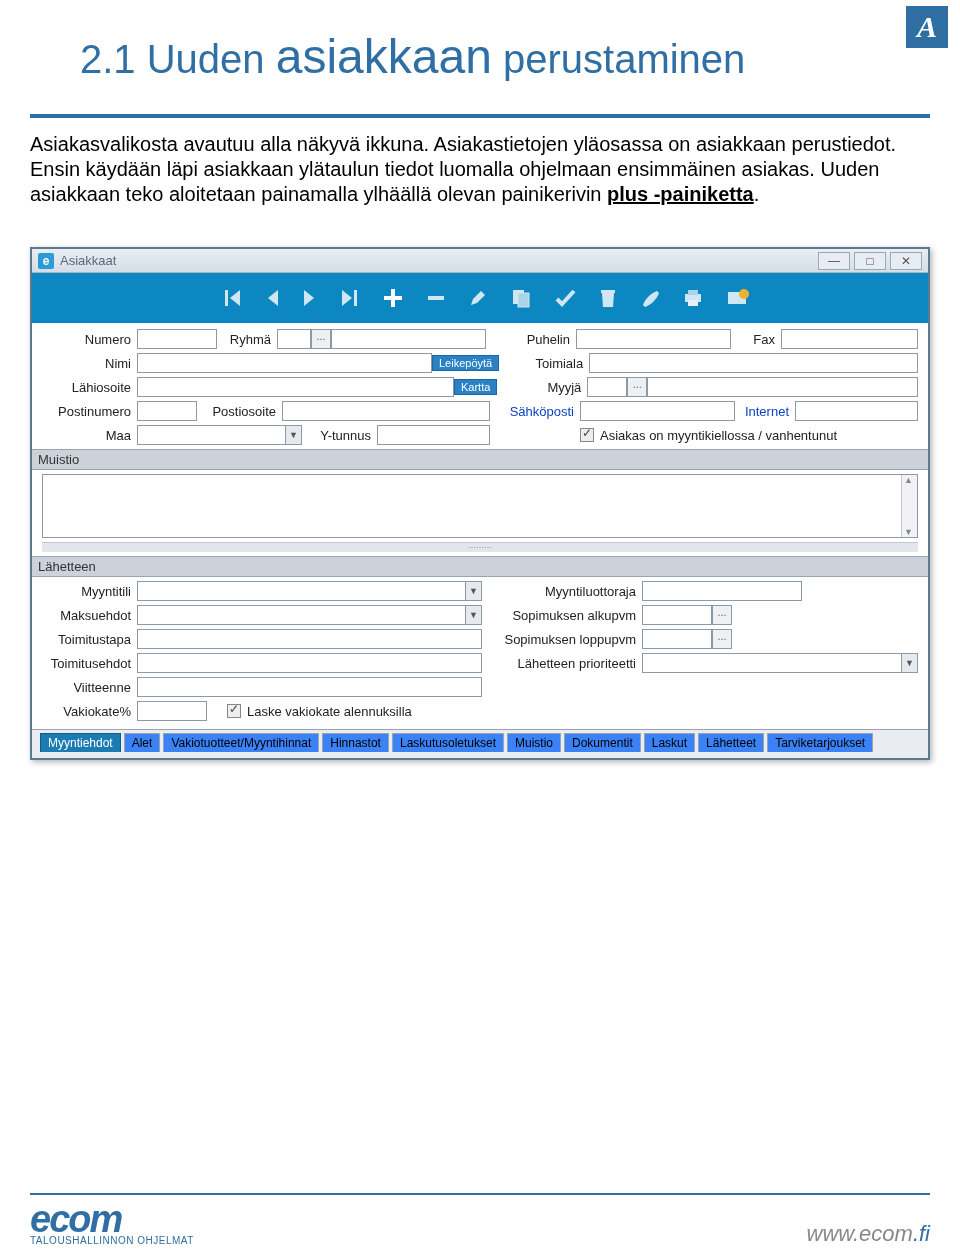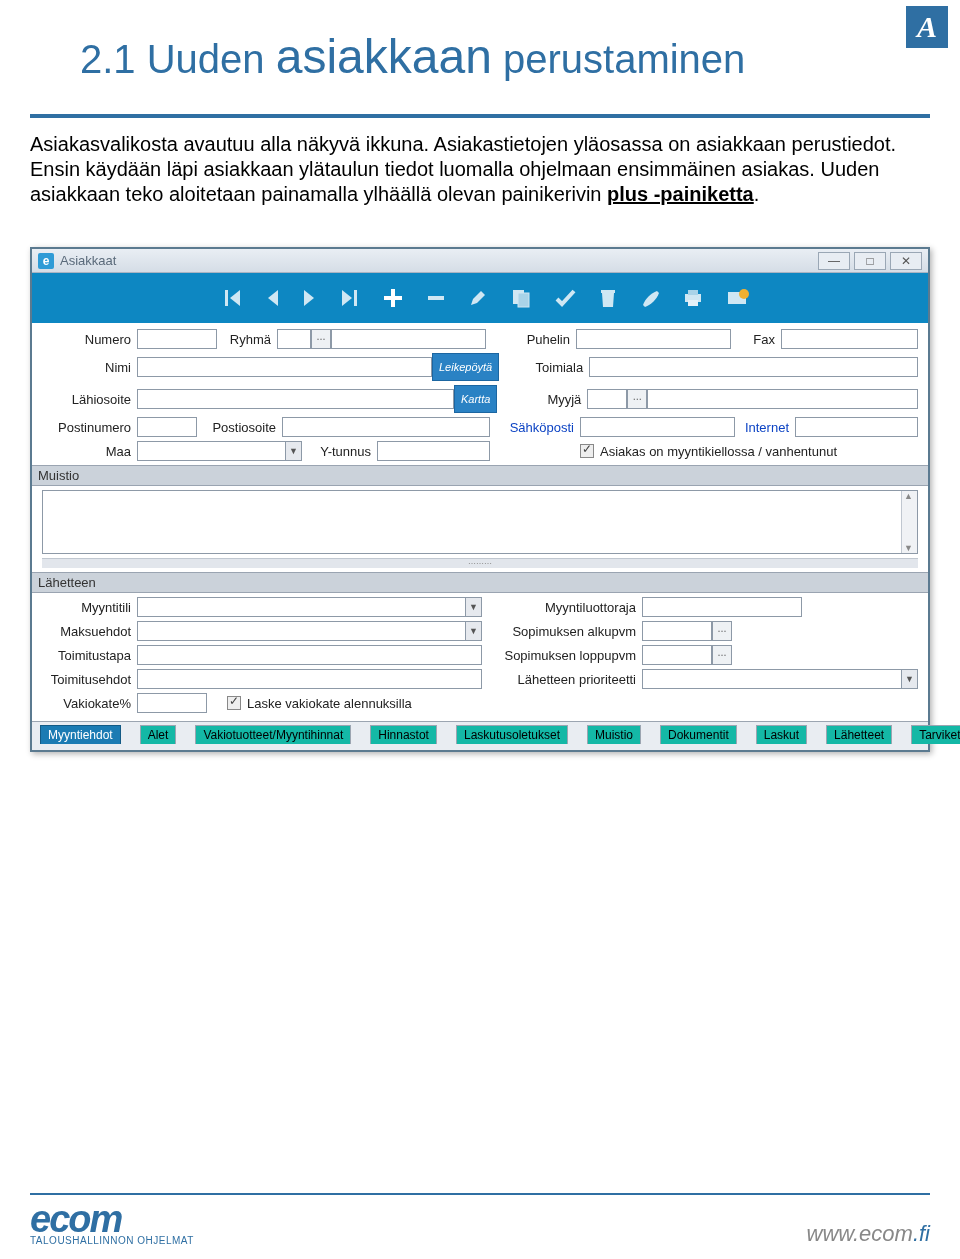--- a/index.html
+++ b/index.html
@@ -99,24 +99,23 @@
   .tool { color: #cfe7f3; display: flex; align-items: center; }
   .tool.plus svg path, .tool.plus svg rect { fill: #fff; }
   
   .form-area { padding: 6px 10px 4px 10px; font-size: 13px; color: #222; }
   .row { display: flex; align-items: center; margin-bottom: 4px; }
   .lbl { width: 95px; text-align: right; padding-right: 6px; white-space: nowrap; }
   .inp {
     height: 20px; border: 1px solid #8d99a7; background: #fff;
   }
   .btn-sm {
-    height: 28px; background: #2a82c4; color: #fff; font-size: 11px;
+    height: 16px; background: #2a82c4; color: #fff; font-size: 11px;
     padding: 0 6px; border: 1px solid #1c66a1; display: flex;
     align-items: center;
-    font-style: italic;
   }
   .dd { width: 16px; border-left: 1px solid #8d99a7; background: #e6e9ee;
         display:flex;align-items:center;justify-content:center;font-size:9px;color:#555;}
   .pick { width: 20px; height: 20px; border: 1px solid #8d99a7;
           background:#eef1f4;display:flex;align-items:center;justify-content:center;font-size:9px;}
   .link { color: #0c43c4; }
   .section-head {
     background: #cbd2da; border-top: 1px solid #9aa4b1; border-bottom: 1px solid #9aa4b1;
     padding: 2px 6px; font-size: 13px; color: #333; margin: 4px -10px;
   }
@@ -127,23 +126,23 @@
   .memo .scroll { position:absolute; right:0; top:0; width:16px; height:100%;
                   border-left:1px solid #c0c7d0; background:#f0f2f5;}
   .memo .scroll::before{content:"▲";position:absolute;top:0;left:2px;font-size:9px;color:#888;}
   .memo .scroll::after {content:"▼";position:absolute;bottom:0;left:2px;font-size:9px;color:#888;}
   .memo-footer {
     height: 10px; border-top: 1px solid #c0c7d0; background:#e2e6ec;
     display:flex;justify-content:center;align-items:center;font-size:8px;color:#888;
   }
   .tabs {
     display: flex; background: #e9edf2; border-top: 1px solid #9ba5b1;
-    padding: 3px 8px 6px 8px; font-size: 12px; gap: 19px;
-  }
-  .tab { background: #14b8a6; border: 1px solid #9ba5b1; padding: 2px 7px; border-bottom:none;}
+    padding: 3px 8px 6px 8px; font-size: 12px; gap: 3px;
+  }
+  .tab { background: #3b82f6; border: 1px solid #9ba5b1; padding: 2px 7px; border-bottom:none;}
   .tab.active { background: #1b7bb3; color: #fff; border-color:#135a85;}
   .cb { width:14px;height:14px;border:1px solid #888;background:#eee;display:inline-block;vertical-align:middle;margin-right:6px;position:relative;}
   .cb.chk::after{content:"✓";position:absolute;top:-3px;left:1px;font-size:12px;color:#444;}
   
   .footer {
     position: absolute; bottom: 8px; left: 30px; right: 30px;
   }
   .footer hr { border:none; height:2px; background:#2f6fa3; margin-bottom:8px;}
   .footer .row { display:flex; justify-content:space-between; align-items:flex-end;}
   .logo { color:#2f6fa3; }
@@ -359,20 +358,24 @@
       <div class="row">
         <span class="lbl">Toimitusehdot</span>
         <span class="inp" style="width:345px"></span>
         <span class="lbl" style="width:160px">Lähetteen prioriteetti</span>
         <span class="inp" style="flex:1;display:flex">
             <span style="flex:1"></span>
             <span class="dd">▼</span>
           </span>
       </div>
 
+      <div class="row">
+        <span class="lbl">Viitteenne</span>
+        <span class="inp" style="width:345px"></span>
+      </div>
 
       <div class="row">
         <span class="lbl">Vakiokate%</span>
         <span class="inp" style="width:70px"></span>
         <span style="width:20px"></span>
         <span class="cb chk"></span>
         <span>Laske vakiokate alennuksilla</span>
       </div>
 
     </div>

